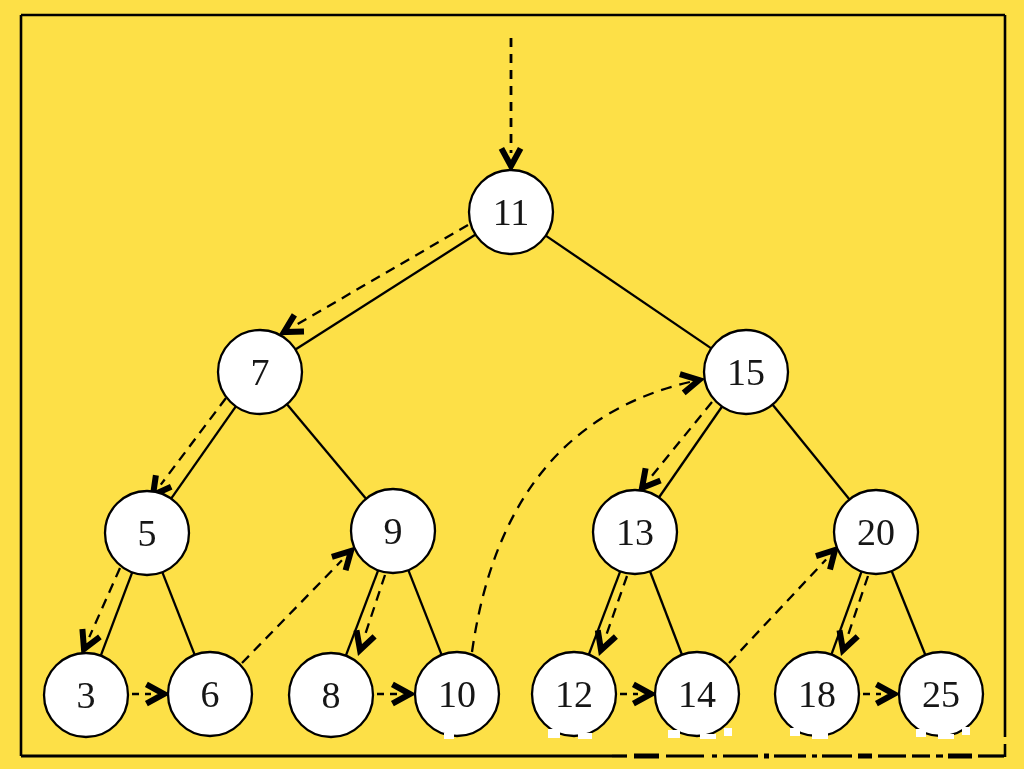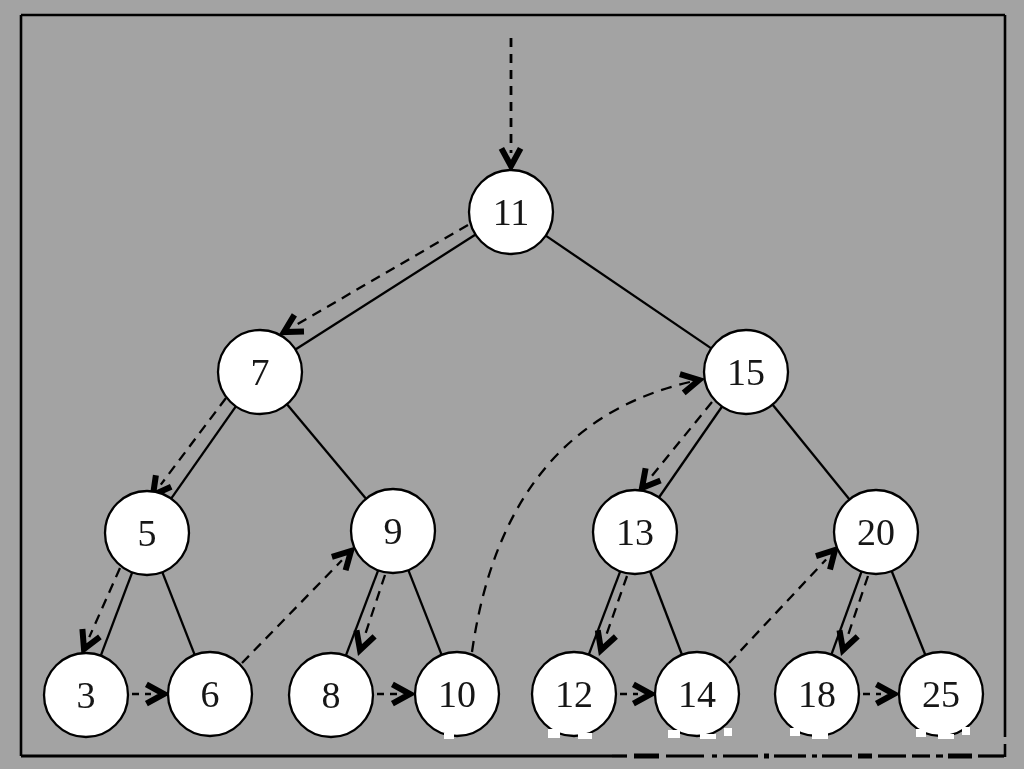--- a/index.html
+++ b/index.html
@@ -1,18 +1,18 @@
 <!DOCTYPE html>
 <html><head>
 <meta charset="utf-8">
 <style>
   html, body { margin: 0; padding: 0; background: #ffffff; }
   body { width: 1024px; height: 769px; overflow: hidden;
          font-family: "Liberation Serif", serif; }
-  .canvas { position: relative; width: 1024px; height: 769px; background: #a3a3a3; }
+  .canvas { position: relative; width: 1024px; height: 769px; background: #fde047; }
   svg { display: block; }
   svg text { font-family: "Liberation Serif", "DejaVu Serif", serif; }
 </style>
 </head>
 <body>
 
 <div class="canvas">
   <svg id="tree-svg" width="1024" height="769" viewBox="0 0 1024 769" xmlns="http://www.w3.org/2000/svg">
       <line x1="21" y1="15" x2="1005" y2="15" stroke="#000000" stroke-width="2.6"></line>
       <line x1="21" y1="15" x2="21" y2="756" stroke="#000000" stroke-width="2.6"></line>

